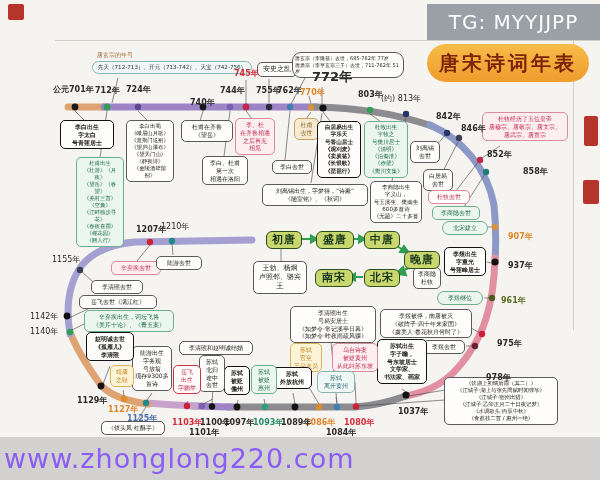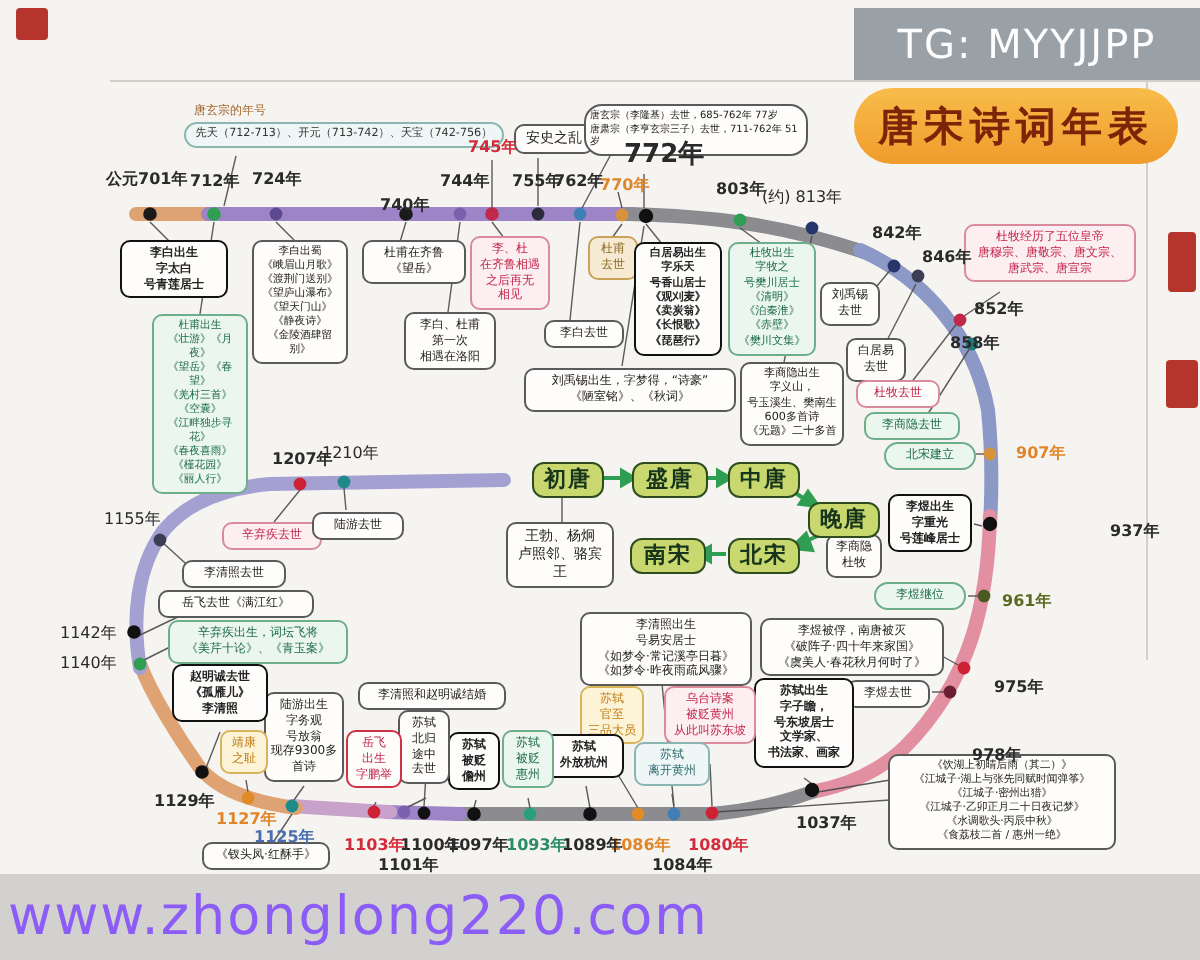--- a/index.html
+++ b/index.html
@@ -211,23 +211,23 @@
 <span class="yr red" style="left:234px;top:68px;">745年</span>
 <span class="yr" style="left:256px;top:85px;">755年</span>
 <span class="yr" style="left:277px;top:85px;">762年</span>
 <span class="yr orange" style="left:300px;top:87px;">770年</span>
 <span class="yr big" style="left:312px;top:68px;">772年</span>
 <span class="yr" style="left:358px;top:89px;">803年</span>
 <span class="yr" style="left:381px;top:93px;font-weight:normal;">(约) 813年</span>
 <span class="yr" style="left:436px;top:111px;text-align:right;">842年</span>
 <span class="yr" style="left:461px;top:123px;">846年</span>
 <span class="yr" style="left:487px;top:149px;text-align:center;">852年</span>
-<span class="yr" style="left:475px;top:166px;">858年</span>
-<span class="yr orange" style="left:508px;top:221px;">907年</span>
-<span class="yr" style="left:508px;top:260px;margin-left:47px;">937年</span>
+<span class="yr" style="left:523px;top:166px;">858年</span>
+<span class="yr orange" style="left:508px;top:231px;">907年</span>
+<span class="yr" style="left:508px;top:260px;">937年</span>
 <span class="yr olive" style="left:501px;top:295px;">961年</span>
 <span class="yr" style="left:497px;top:338px;">975年</span>
 <span class="yr" style="left:486px;top:352px;margin-top:20px;">978年</span>
 <span class="yr" style="left:398px;top:406px;">1037年</span>
 <span class="yr red" style="left:344px;top:417px;">1080年</span>
 <span class="yr" style="left:326px;top:427px;">1084年</span>
 <span class="yr orange" style="left:305px;top:417px;">1086年</span>
 <span class="yr" style="left:281px;top:417px;">1089年</span>
 <span class="yr green" style="left:253px;top:417px;">1093年</span>
 <span class="yr" style="left:224px;top:417px;">1097年</span>

